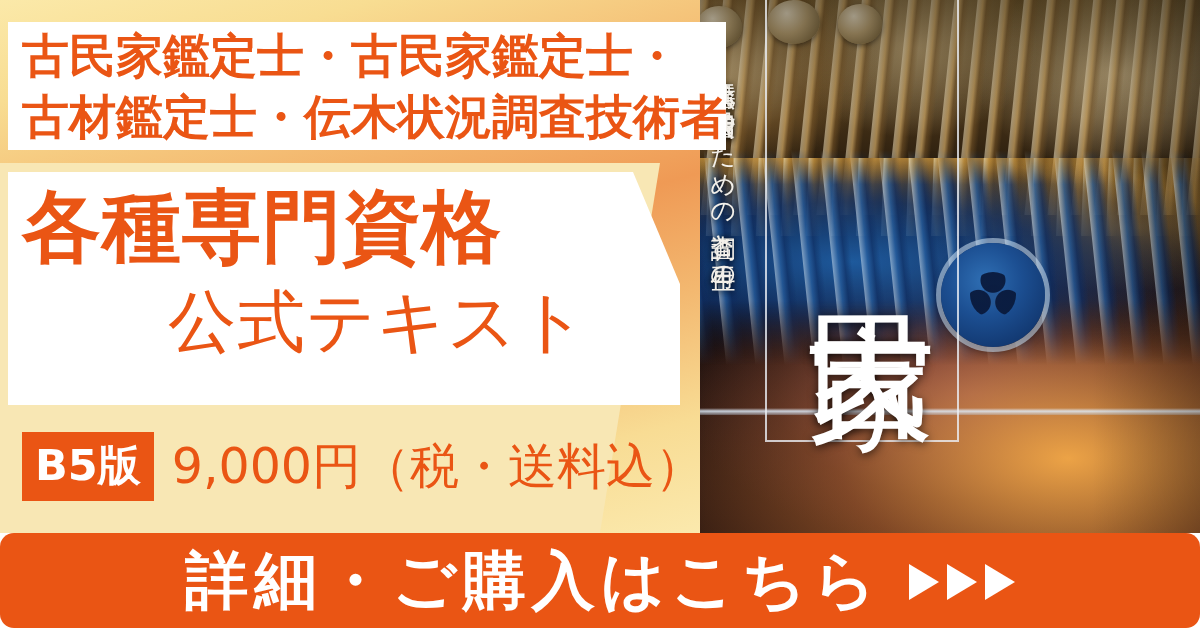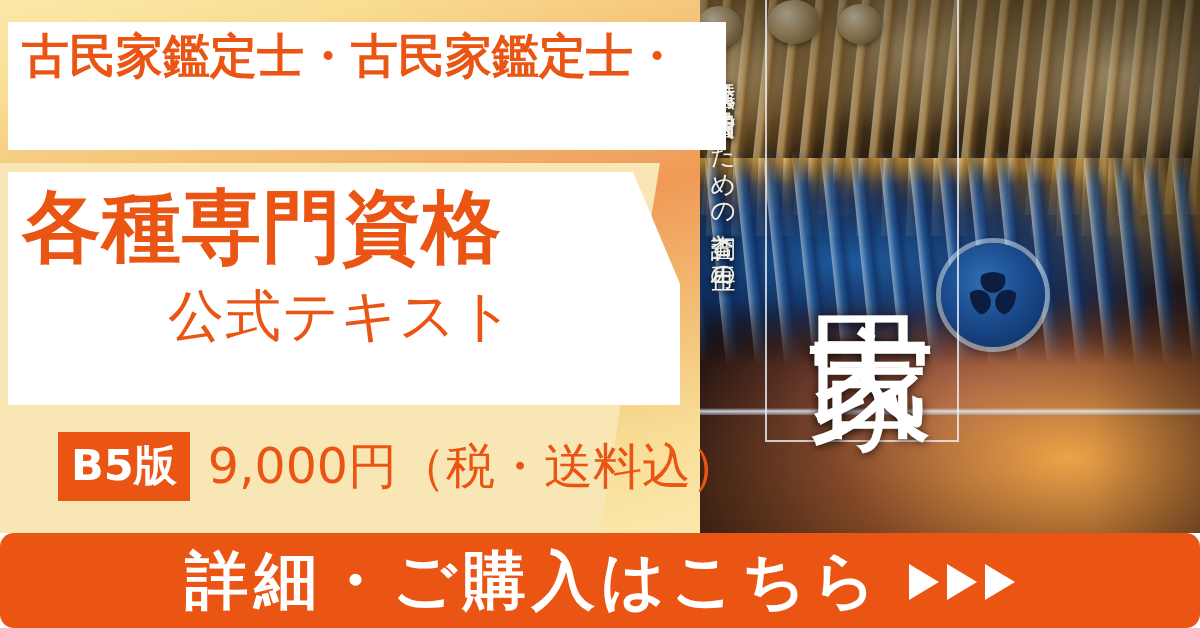--- a/index.html
+++ b/index.html
@@ -260,21 +260,21 @@
     letter-spacing: 1px;
     line-height: 1.0;
     white-space: nowrap;
     text-align: right;
   }
   .title-line2 {
     position: absolute;
     left: 168px;
     top: 288px;
     color: #ea5514;
-    font-size: 56px;
+    font-size: 68px;
     font-weight: 400;
     letter-spacing: 1px;
     line-height: 1.0;
     white-space: nowrap;
     text-align: right;
   }
 
   
   .price-row {
     position: absolute;
@@ -286,21 +286,20 @@
   }
   .price-badge {
     background: #ea5514;
     color: #ffffff;
     font-size: 43px;
     font-weight: 700;
     line-height: 1;
     padding: 12px 13px 14px 13px;
     letter-spacing: 0px;
     white-space: nowrap;
-    margin-left: 36px;
   }
   .price-value {
     color: #ea5514;
     font-size: 49px;
     font-weight: 400;
     letter-spacing: 0px;
     white-space: nowrap;
   }
 
   
@@ -361,20 +360,21 @@
     <div class="cover-subtitle">伝統構法、古民家活用のための調査と再生の</div>
   </div>
 
   <div class="left-gradient"></div>
 
   <div class="cream-panel"></div>
 
   <div class="panel-heading"></div>
   <div class="heading-lines">
     <div>古民家鑑定士・古民家鑑定士・</div>
+    <div>古材鑑定士・伝木状況調査技術者</div>
   </div>
 
   <div class="panel-title"></div>
   <div class="title-line1">各種専門資格</div>
   <div class="title-line2">公式テキスト</div>
 
   <div class="price-row">
     <span class="price-badge">B5版</span>
     <span class="price-value">9,000円（税・送料込）</span>
   </div>

